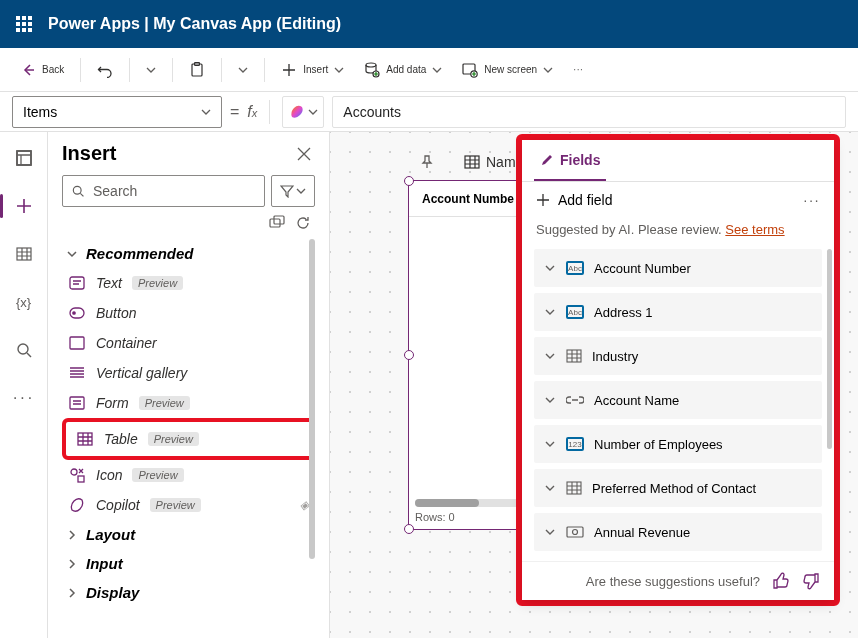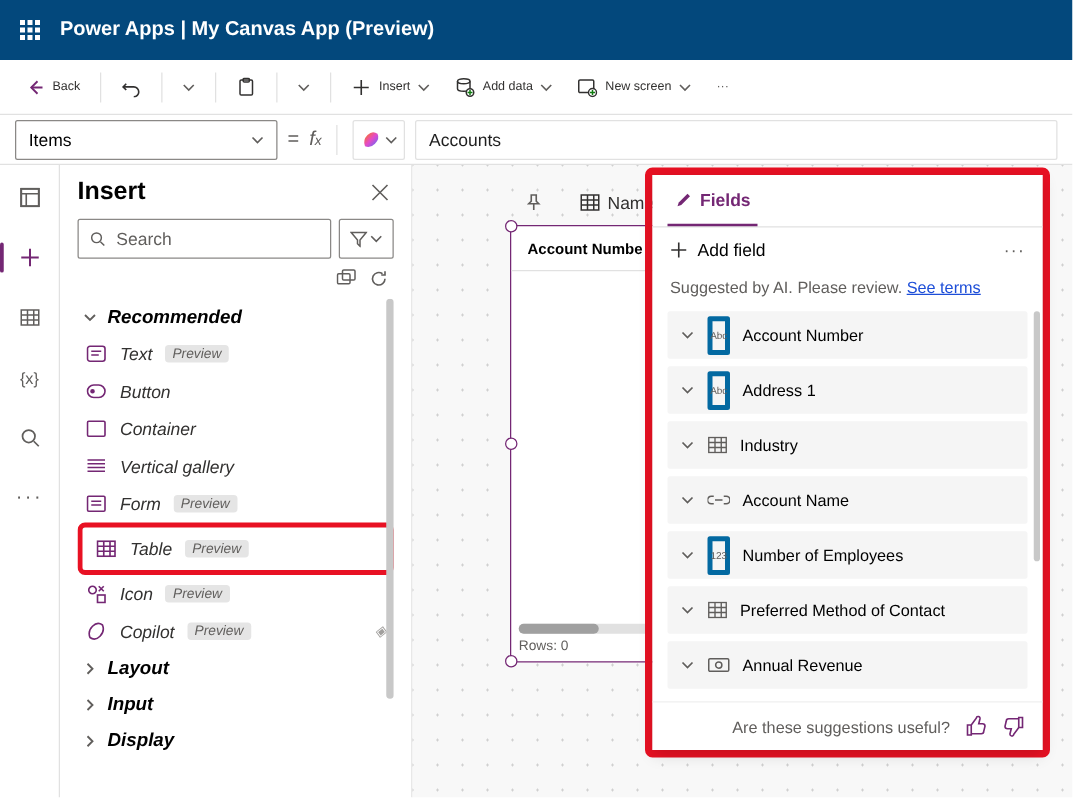--- a/index.html
+++ b/index.html
@@ -61,25 +61,25 @@
 .pin-btn, .data-btn { display: flex; align-items: center; gap: 6px; font-size: 14px; color: #323130; cursor: pointer; padding: 4px 6px; }
 
 .flyout-wrap { position: absolute; left: 186px; top: 2px; border: 6px solid #e81123; border-radius: 6px; }
 .flyout { width: 312px; background: #fff; box-shadow: 0 4px 12px rgba(0,0,0,0.15); }
 .fly-tabs { height: 42px; display: flex; align-items: center; border-bottom: 1px solid #e1e1e1; padding: 0 12px; }
 .fly-tab { display: flex; align-items: center; gap: 6px; font-size: 14px; color: #742774; font-weight: 600; padding: 0 6px; height: 100%; border-bottom: 2px solid #742774; }
 .fly-addrow { display: flex; align-items: center; justify-content: space-between; padding: 10px 14px; font-size: 14px; }
 .fly-add { display: flex; align-items: center; gap: 8px; cursor: pointer; }
 .dots { color: #605e5c; letter-spacing: 1px; }
 .fly-ai { padding: 4px 14px 12px; font-size: 13px; color: #605e5c; }
-.fly-ai a { color: #1d4ed8; }
+.fly-ai a { color: #c2410c; }
 .field-list { padding: 0 12px 10px; display: flex; flex-direction: column; gap: 6px; position: relative; }
 .field-row { background: #f5f5f5; height: 38px; display: flex; align-items: center; gap: 10px; padding: 0 10px; font-size: 13px; border-radius: 2px; cursor: pointer; }
 .field-chev { color: #605e5c; }
-.field-type { width: 18px; height: 31px; border: 4px solid #0369a1; border-radius: 2px; font-size: 8px; display: flex; align-items: center; justify-content: center; color: #605e5c; }
+.field-type { width: 18px; height: 14px; border: 2px solid #0369a1; border-radius: 2px; font-size: 8px; display: flex; align-items: center; justify-content: center; color: #605e5c; }
 .fl-scroll { position: absolute; right: 2px; top: 0; width: 5px; height: 200px; background: #c8c8c8; border-radius: 3px; }
 .fly-footer { display: flex; align-items: center; justify-content: flex-end; gap: 12px; padding: 10px 14px; font-size: 13px; color: #605e5c; border-top: 1px solid #f0f0f0; }
 .thumb-icon { width: 18px; height: 18px; color: #742774; cursor: pointer; }
 
 svg { display: block; }
 </style>
 </head>
 <body>
 
 <div class="titlebar">
@@ -90,21 +90,21 @@
         <rect x="12" y="0" width="4" height="4"></rect>
         <rect x="0" y="6" width="4" height="4"></rect>
         <rect x="6" y="6" width="4" height="4"></rect>
         <rect x="12" y="6" width="4" height="4"></rect>
         <rect x="0" y="12" width="4" height="4"></rect>
         <rect x="6" y="12" width="4" height="4"></rect>
         <rect x="12" y="12" width="4" height="4"></rect>
       </svg>
   </div>
   <div class="titlebar-text">
-    <span>Power Apps</span><span>  |  </span><span>My Canvas App (Preview)</span>
+    <span>Power Apps</span><span>  |  </span><span>My Canvas App (Editing)</span>
   </div>
 </div>
 
 <div class="cmdbar">
   <div class="cmd-btn">
     <span class="cmd-icon">
         <svg width="16" height="16" viewBox="0 0 16 16" fill="none" stroke="#742774" stroke-width="1.5">
           <path d="M10 3 L5 8 L10 13"></path>
           <path d="M5 8 H14"></path>
         </svg>

